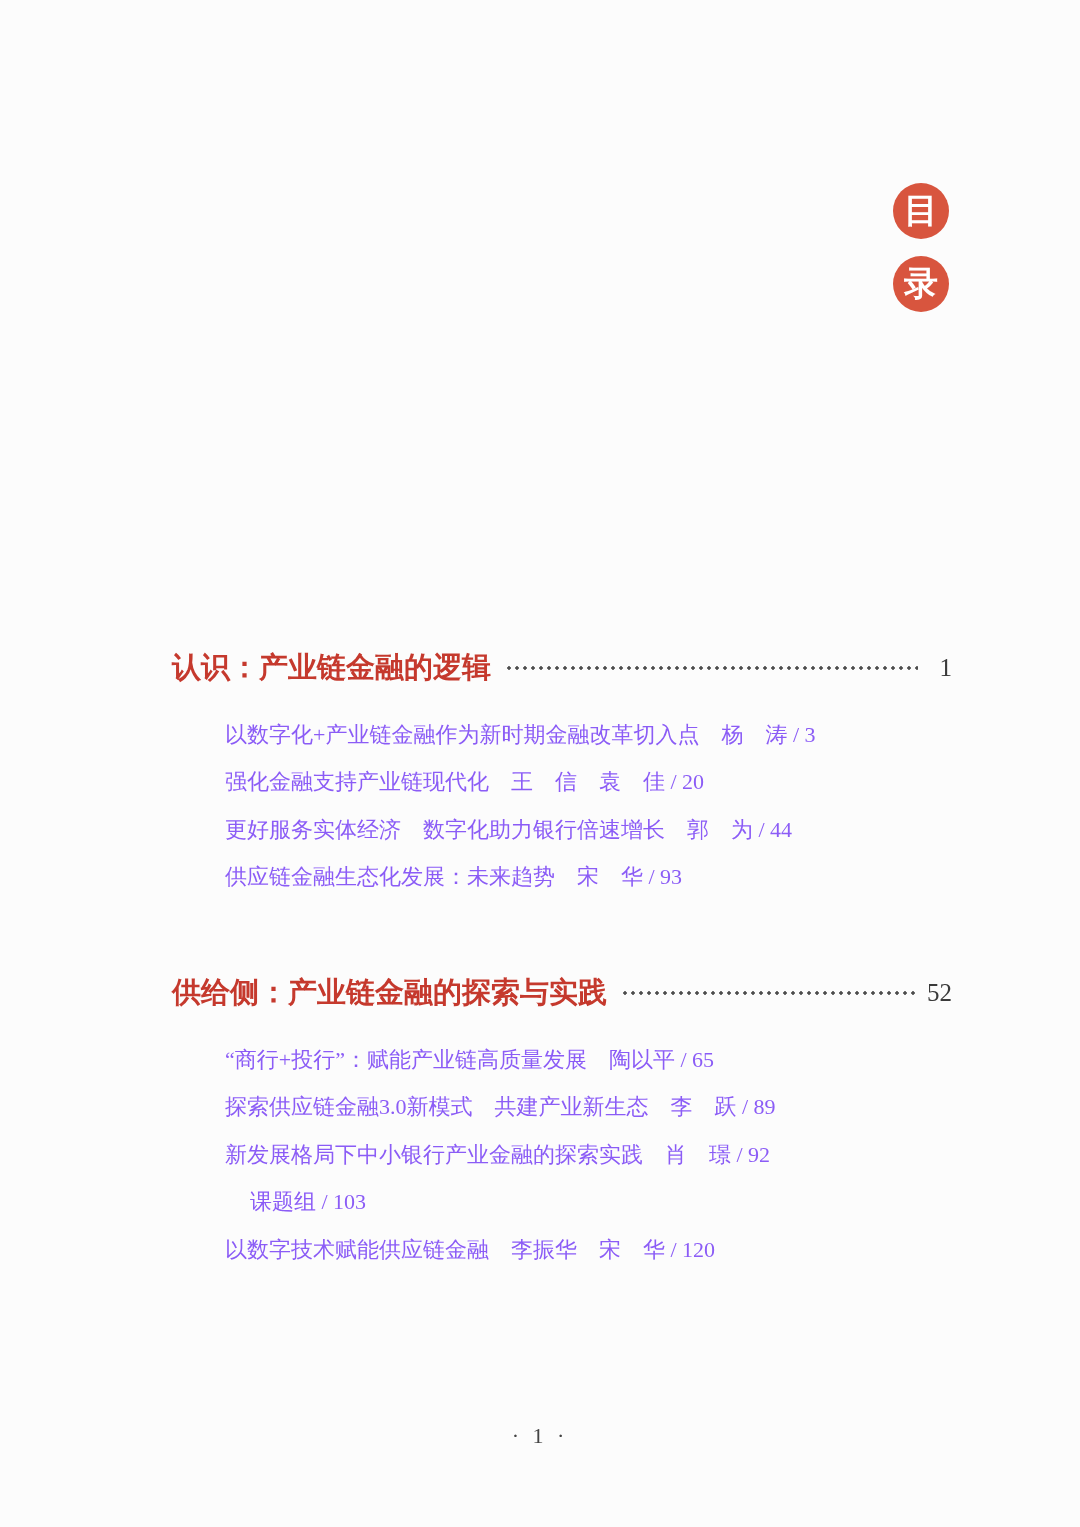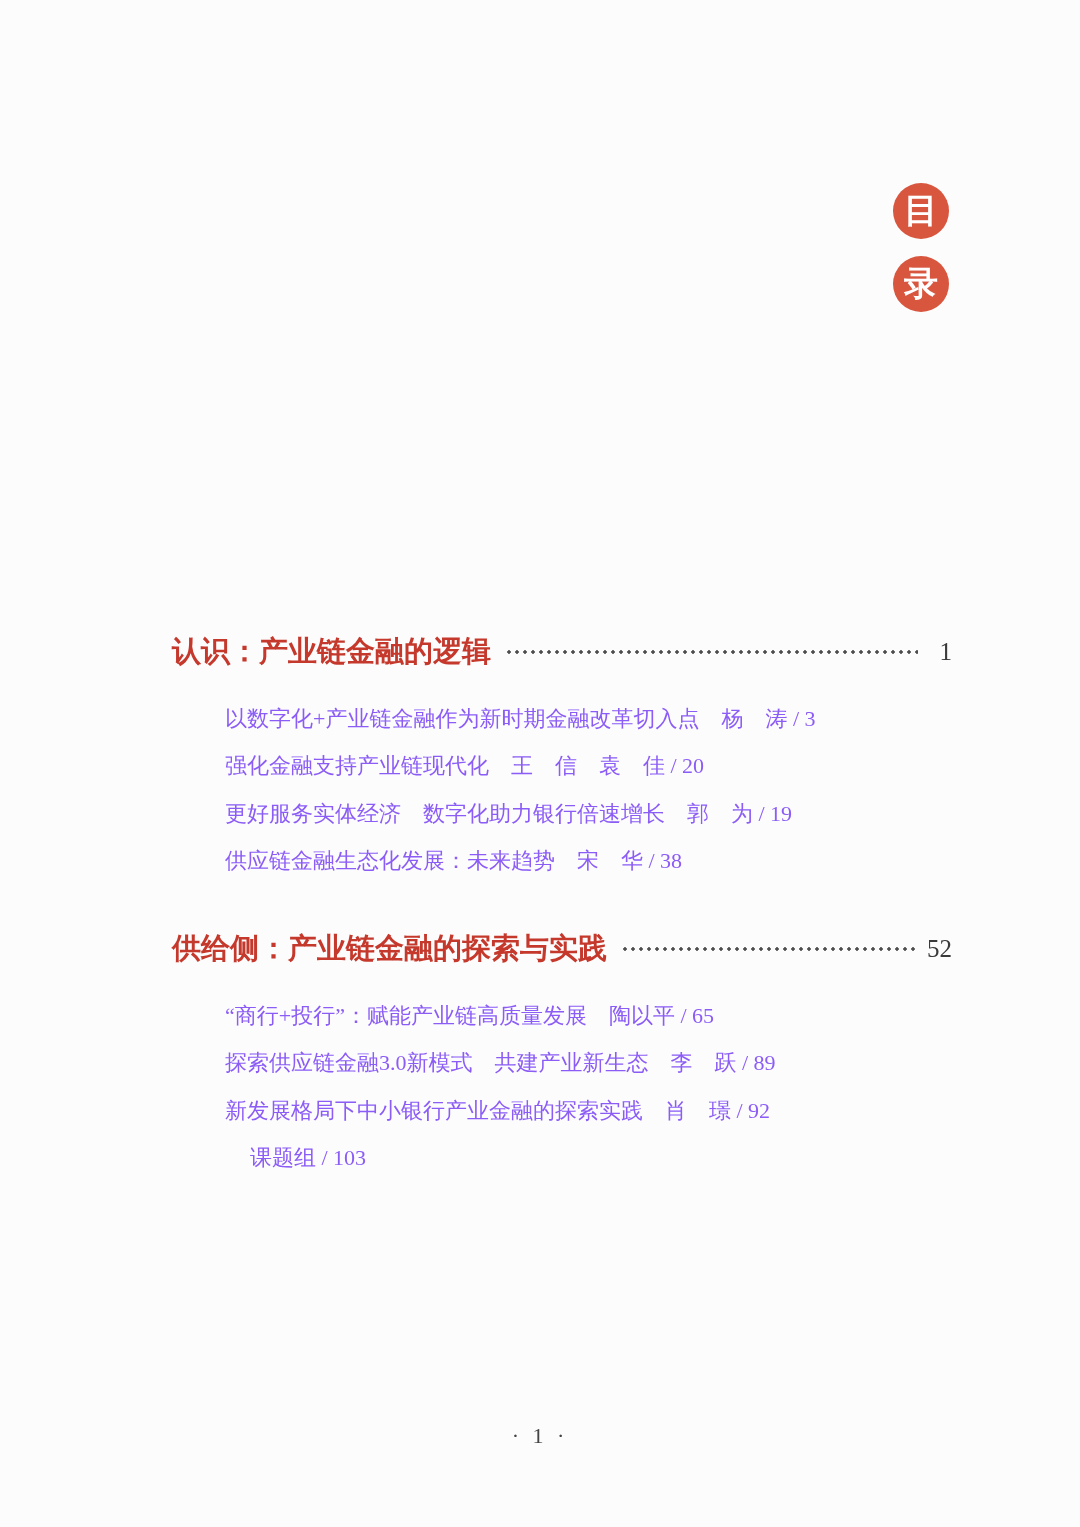--- a/index.html
+++ b/index.html
@@ -38,21 +38,21 @@
     font-size: 34px;
     line-height: 1;
     font-weight: bold;
   }
 
   
   .toc {
     position: absolute;
     left: 172px;
     right: 128px;
-    top: 628px;
+    top: 644px;
   }
   .section-heading {
     display: flex;
     align-items: center;
     height: 48px;
     color: #c5392d;
     font-weight: bold;
     font-size: 29px;
     white-space: nowrap;
   }
@@ -82,21 +82,21 @@
     height: 47.5px;
     font-size: 22px;
     color: #8b5cf6;
     white-space: nowrap;
   }
   .entry.continuation {
     padding-left: 25px;
     text-align: center;
   }
   .section + .section {
-    margin-top: 40px;
+    margin-top: 68px;
   }
 
   
   .footer {
     position: absolute;
     left: 0;
     right: 0;
     top: 1423px;
     text-align: center;
     font-size: 22px;
@@ -127,24 +127,24 @@
         <span class="section-page">1</span>
       </div>
       <div class="entries">
         <div class="entry">
             <span>以数字化+产业链金融作为新时期金融改革切入点　杨　涛 / 3</span>
           </div>
         <div class="entry">
             <span>强化金融支持产业链现代化　王　信　袁　佳 / 20</span>
           </div>
         <div class="entry">
-            <span>更好服务实体经济　数字化助力银行倍速增长　郭　为 / 19</span>
+            <span>更好服务实体经济　数字化助力银行倍速增长　郭　为 / 44</span>
           </div>
         <div class="entry">
-            <span>供应链金融生态化发展：未来趋势　宋　华 / 38</span>
+            <span>供应链金融生态化发展：未来趋势　宋　华 / 93</span>
           </div>
       </div>
     </div>
 
     <div class="section">
       <div class="section-heading">
         <span class="section-title">供给侧：产业链金融的探索与实践</span>
         <span class="leader"></span>
         <span class="section-page">52</span>
       </div>
@@ -154,20 +154,23 @@
           </div>
         <div class="entry">
             <span>探索供应链金融3.0新模式　共建产业新生态　李　跃 / 89</span>
           </div>
         <div class="entry">
             <span>新发展格局下中小银行产业金融的探索实践　肖　璟 / 92</span>
           </div>
         <div class="entry continuation">
             <span>课题组 / 103</span>
           </div>
+        <div class="entry">
+            <span>以数字技术赋能供应链金融　李振华　宋　华 / 120</span>
+          </div>
       </div>
     </div>
 
   </div>
 
   <div class="footer">
     <span>· 1 ·</span>
   </div>
 
 </div>

